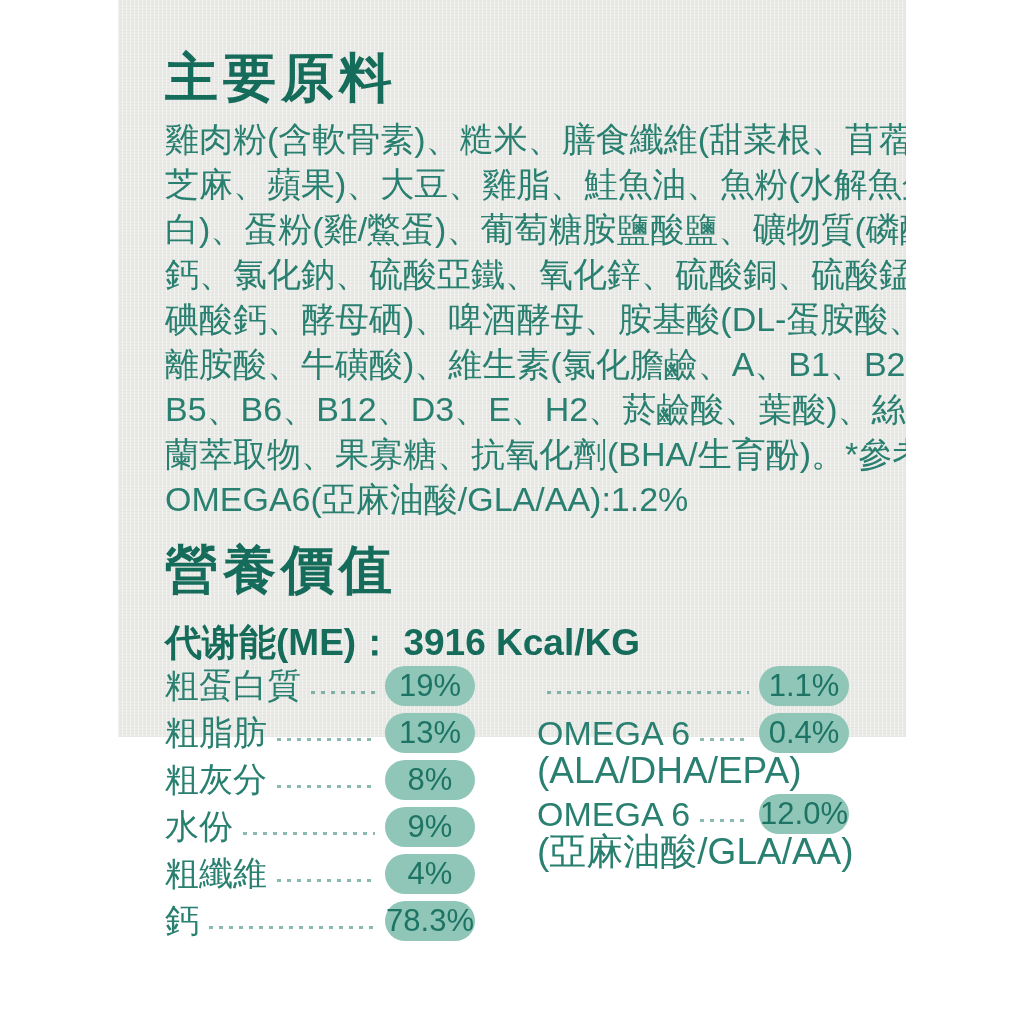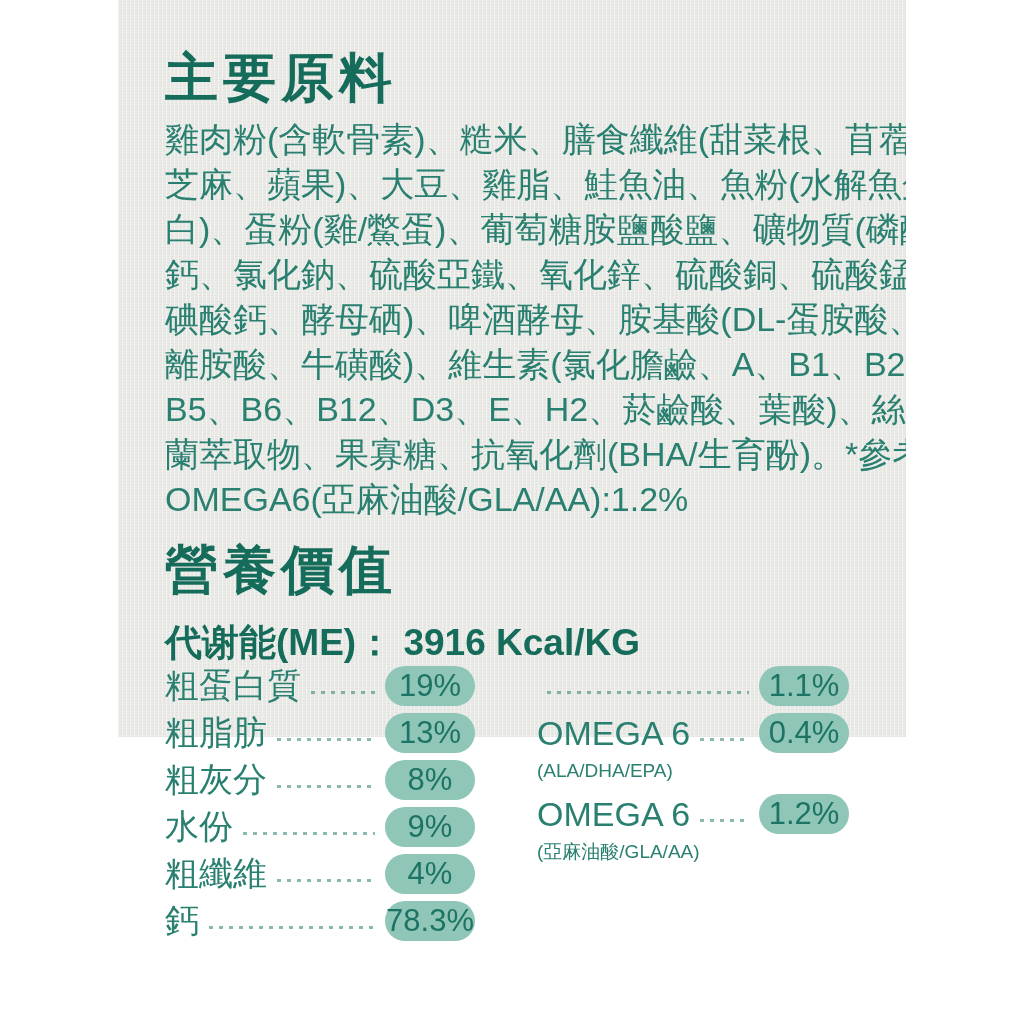--- a/index.html
+++ b/index.html
@@ -34,21 +34,21 @@
   .leader{
     flex:1 1 auto;height:3px;margin:0 10px;transform:translateY(6px);
     background-image:repeating-linear-gradient(90deg, rgba(42,128,112,.55) 0 4px, rgba(0,0,0,0) 4px 10px);
   }
   .pill{
     flex:0 0 auto;width:90px;height:40px;border-radius:20px;background:#8fc6b8;
     display:flex;align-items:center;justify-content:center;
     font-size:31px;color:#1e7464;
   }
   .sublabel{
-    font-size:19px;color:#2a8070;line-height:30px;margin:-4px 0 8px 0;white-space:nowrap;
+    font-size:37px;color:#2a8070;line-height:30px;margin:-4px 0 8px 0;white-space:nowrap;
   }
   .white-margin{position:absolute;top:0;height:1024px;background:#ffffff;}
   .white-margin.left{left:0;width:118px;}
   .white-margin.right{left:906px;width:118px;}
 </style>
 </head>
 <body>
 
 <div class="canvas">
   <div class="paper">
@@ -116,21 +116,21 @@
               <span class="nlabel">OMEGA 6</span>
               <span class="leader"></span>
               <span class="pill">0.4%</span>
             </div>
             <div class="sublabel">(ALA/DHA/EPA)</div>
           </div>
           <div class="nrowgroup">
             <div class="nrow">
               <span class="nlabel">OMEGA 6</span>
               <span class="leader"></span>
-              <span class="pill">1.2%</span>
+              <span class="pill">12.0%</span>
             </div>
             <div class="sublabel">(亞麻油酸/GLA/AA)</div>
           </div>
         </div>
 
       </div>
     </div>
   </div>
 
   <div class="white-margin left"></div>

